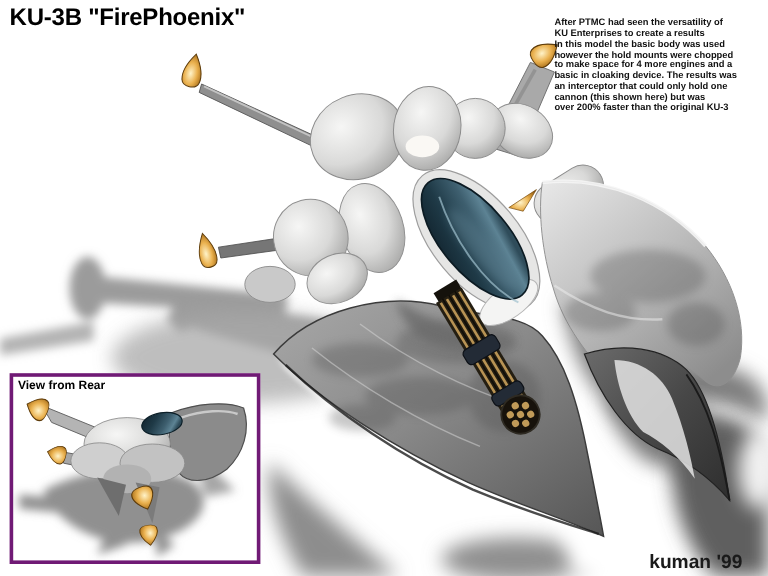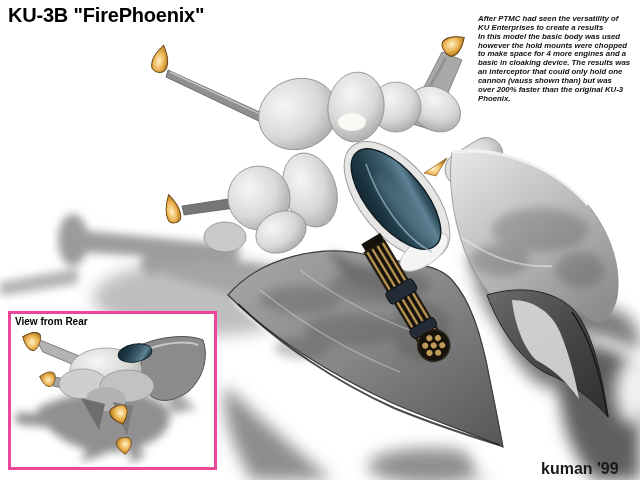--- a/index.html
+++ b/index.html
@@ -1,22 +1,22 @@
 <!DOCTYPE html>
 <html><head>
 <meta charset="utf-8">
 <style>
   html,body{margin:0;padding:0;}
   body{width:640px;height:480px;background:#ffffff;font-family:"Liberation Sans",sans-serif;}
   .page{position:relative;width:640px;height:480px;overflow:hidden;background:#ffffff;}
   .scene{position:absolute;left:0;top:0;}
   .title{position:absolute;left:8px;top:4px;margin:0;font-size:20px;font-weight:700;color:#000;letter-spacing:-0.2px;}
-  .desc{position:absolute;left:478px;top:15px;font-size:7.8px;font-weight:700;line-height:8.85px;color:#111;font-style:italic;}
+  .desc{position:absolute;left:462px;top:15px;font-size:7.8px;font-weight:700;line-height:8.85px;color:#111;}
   .dline{white-space:nowrap;}
-  .inset{position:absolute;left:8px;top:311px;width:203px;height:153px;border:3px solid #ec4899;background:#ffffff;}
+  .inset{position:absolute;left:8px;top:311px;width:203px;height:153px;border:3px solid #701a75;background:#ffffff;}
   .inset svg{position:absolute;left:0;top:0;}
   .inset-label{position:absolute;left:4px;top:2px;font-size:10px;font-weight:700;color:#000;}
   .signature{position:absolute;left:541px;top:460px;font-size:16px;font-weight:700;color:#1a1a1a;}
 </style>
 </head>
 <body>
 
 <div class="page">
 
   <svg class="scene" width="640" height="480" viewBox="0 0 640 480">
@@ -199,23 +199,22 @@
   <h1 class="title">KU-3B "FirePhoenix"</h1>
 
   <div class="desc">
     <div class="dline">After PTMC had seen the versatility of</div>
     <div class="dline">KU Enterprises to create a results</div>
     <div class="dline">In this model the basic body was used</div>
     <div class="dline">however the hold mounts were chopped</div>
     <div class="dline">to make space for 4 more engines and a</div>
     <div class="dline">basic in cloaking device.  The results was</div>
     <div class="dline">an interceptor that could only hold one</div>
-    <div class="dline">cannon (vauss shown than) but was</div>
+    <div class="dline">cannon (this shown here) but was</div>
     <div class="dline">over 200% faster than the original KU-3</div>
-    <div class="dline">Phoenix.</div>
   </div>
 
   <div class="inset">
     <svg width="203" height="153" viewBox="0 0 203 153">
       <g filter="url(#b4)" fill="#909090">
         <path d="M25,95 C60,75 120,70 150,88 C168,104 158,126 118,136 C78,145 38,126 25,95 Z"></path>
         <path d="M5,98 L60,103 L58,115 L5,110 Z"></path>
         <path d="M80,125 L70,148 L95,140 Z"></path>
         <path d="M118,128 L120,150 L135,140 Z"></path>
         <path d="M150,60 L185,95 L160,100 Z" opacity="0.8"></path>

